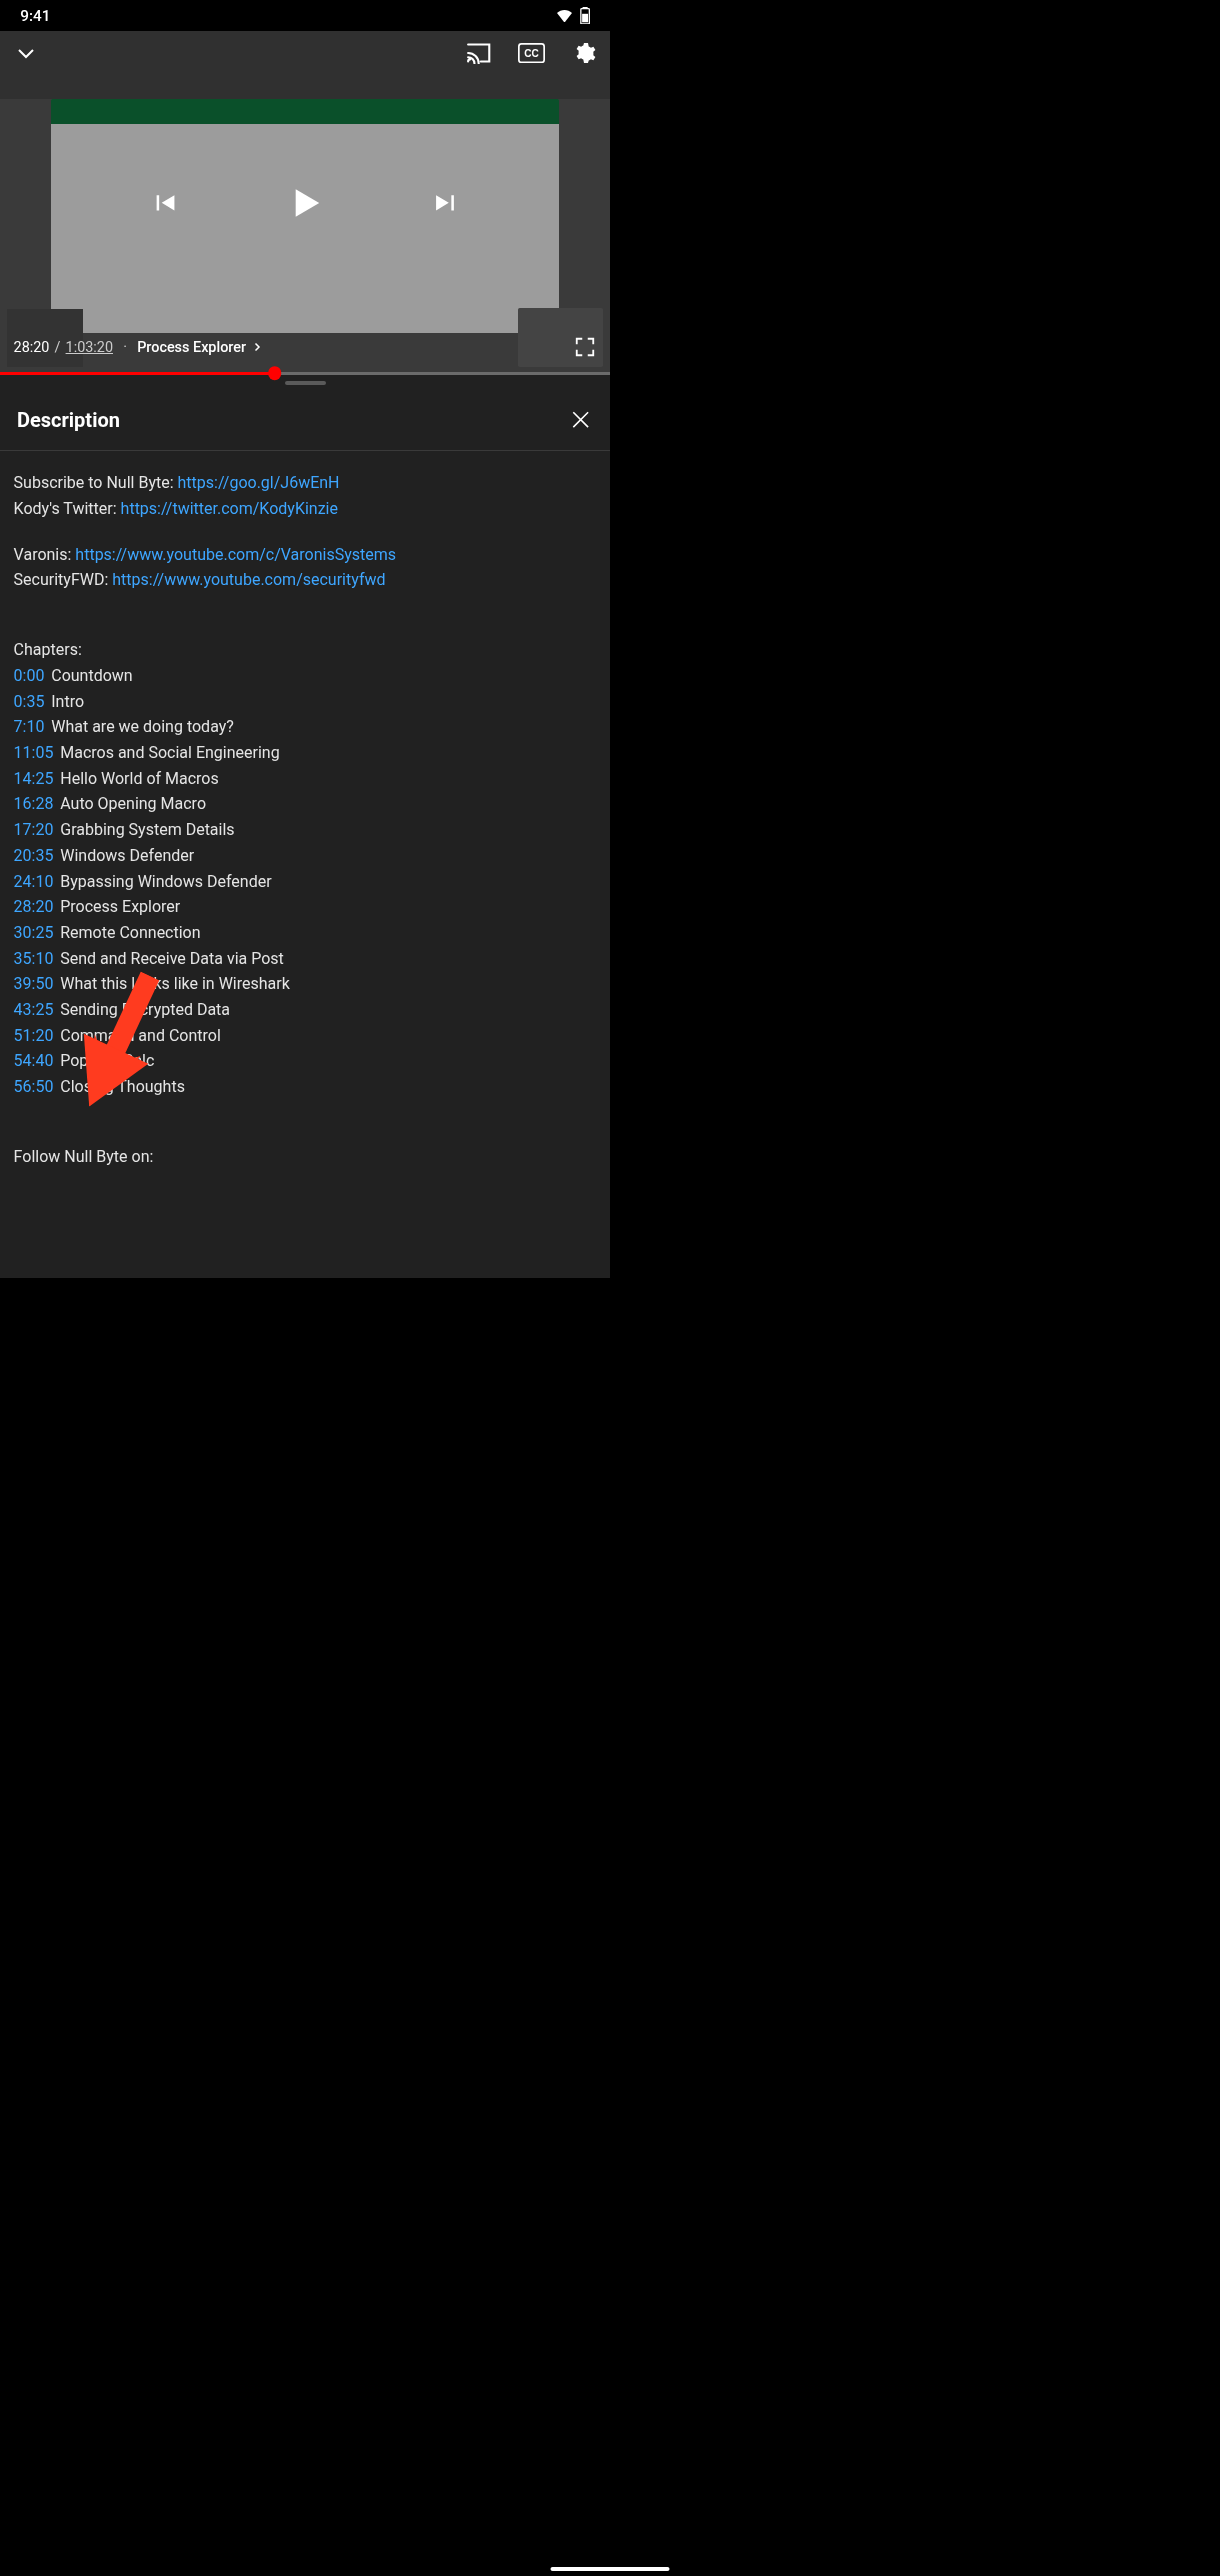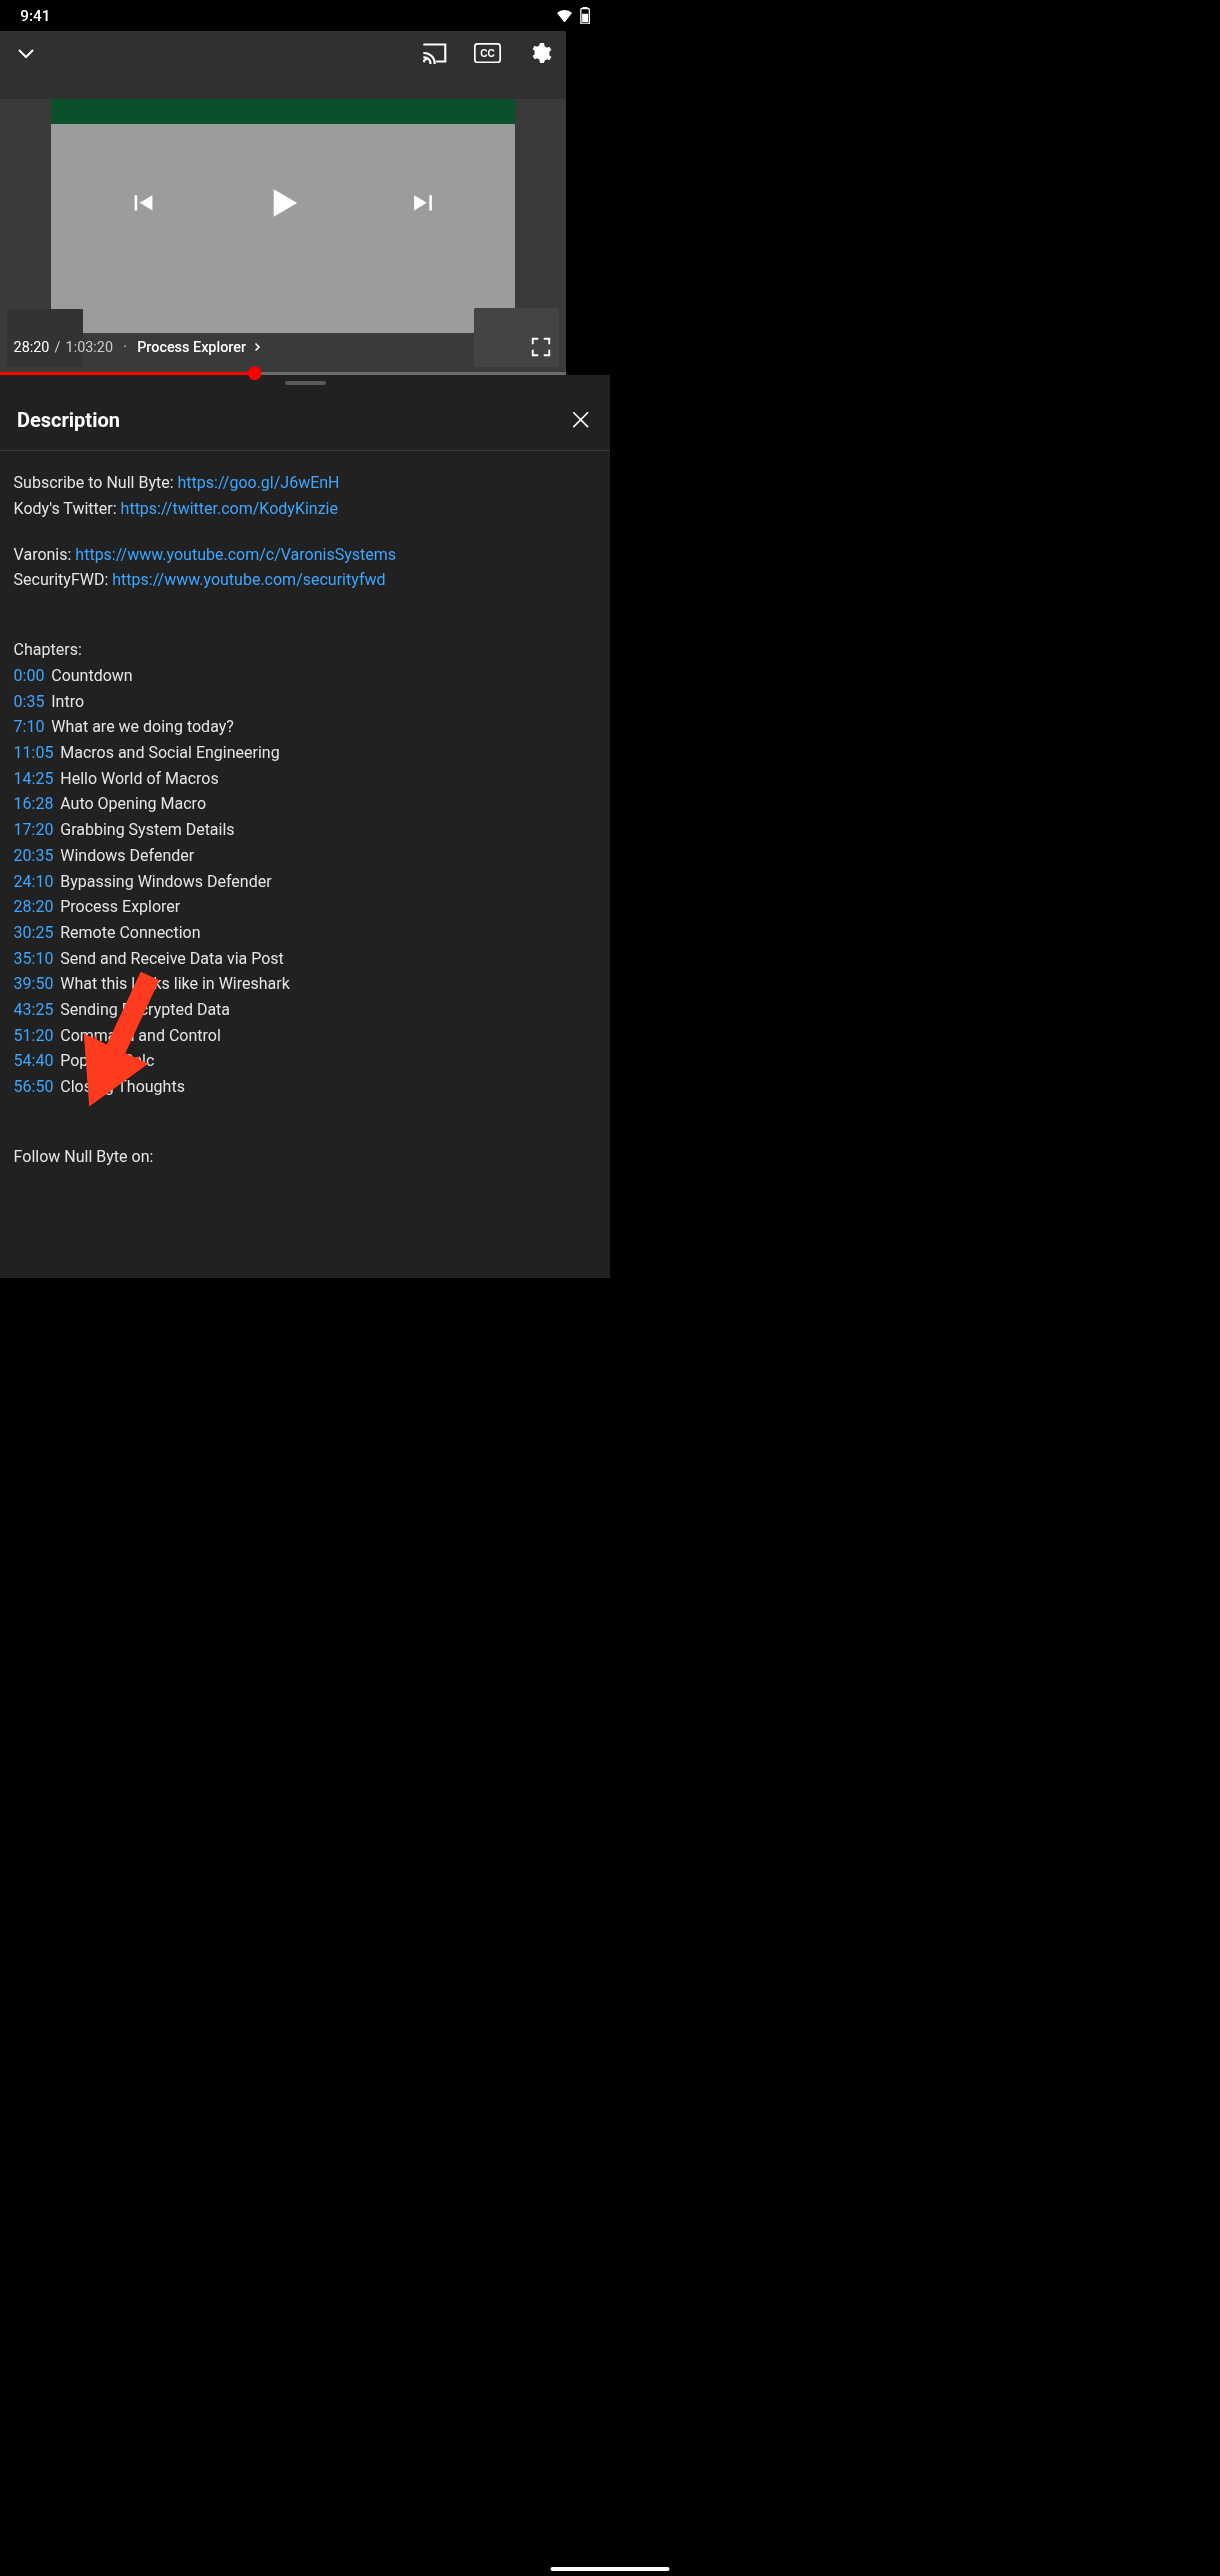--- a/index.html
+++ b/index.html
@@ -2,35 +2,35 @@
 <html style="font-size:13.6px"><head>
 <meta charset="utf-8">
 <style>
 * { margin: 0; padding: 0; box-sizing: border-box; }
 html, body { width: 610px; height: 1288px; background: #000; color: #fff; font-family: Roboto, Arial, sans-serif; overflow: hidden; }
 
 .status-bar { height: 31px; display: flex; align-items: center; justify-content: space-between; padding: 0 20.3px; font-size: 15.3px; font-weight: 500; }
 .status-left { }
 .status-right { display: flex; align-items: center; gap: 6.8px; }
 
-.video-area { position: relative; width: 566px; height: 344px; background: #3a3a3a; }
+.video-area { position: relative; width: 610px; height: 344px; background: #3a3a3a; }
 .video-bg { position: absolute; inset: 0; background: #5a5a5a; }
 .video-bg-top { position: absolute; top: 0; left: 0; right: 0; height: 68px; background: #4a4a4a; }
 .video-excel-bar { position: absolute; top: 68px; left: 51px; right: 51px; height: 25.4px; background: #107c41; border-radius: 1.7px 1.7px 0 0; }
 .video-cells { position: absolute; top: 93px; left: 51px; right: 51px; bottom: 42px; background: #f0f0f0; }
 .video-overlay { position: absolute; inset: 0; background: rgba(0,0,0,0.35); }
 .video-top-controls { position: absolute; top: 10.2px; left: 13.6px; right: 13.6px; display: flex; align-items: center; justify-content: space-between; }
 .top-left-ctrl { }
 .top-right-ctrls { display: flex; gap: 27px; align-items: center; }
 .video-center-controls { position: absolute; top: 50%; left: 50%; transform: translate(-50%, -50%); display: flex; align-items: center; gap: 102px; }
 .video-bottom { position: absolute; bottom: 17px; left: 13.6px; right: 13.6px; display: flex; align-items: center; justify-content: space-between; font-size: 14.4px; }
 .time-chapter { display: flex; align-items: center; gap: 5.1px; }
 .time-current { color: #fff; }
 .time-sep { color: #ccc; }
-.time-total { color: #ccc; }
+.time-total { color: #ccc; text-decoration: underline; }
 .time-dot { color: #ccc; margin: 0 5.1px; }
 .chapter-name { color: #fff; font-weight: 500; }
 .progress-track { position: absolute; bottom: 0; left: 0; right: 0; height: 3.4px; background: rgba(255,255,255,0.25); }
 .progress-fill { position: absolute; left: 0; top: 0; bottom: 0; width: 45%; background: #ff0000; }
 .progress-thumb { position: absolute; left: 45%; top: 50%; transform: translate(-50%, -50%); width: 13.6px; height: 13.6px; border-radius: 50%; background: #ff0000; }
 .pip-thumb { position: absolute; right: 6.8px; bottom: 8.5px; width: 85px; height: 59px; background: #444; border-radius: 1.7px; }
 .small-preview { position: absolute; left: 6.8px; bottom: 8.5px; width: 76px; height: 58px; background: #333; }
 
 .drag-handle { height: 15.3px; display: flex; align-items: center; justify-content: center; background: #212121; }
 .drag-handle-bar { width: 41px; height: 4.2px; background: #5a5a5a; border-radius: 2.5px; }

